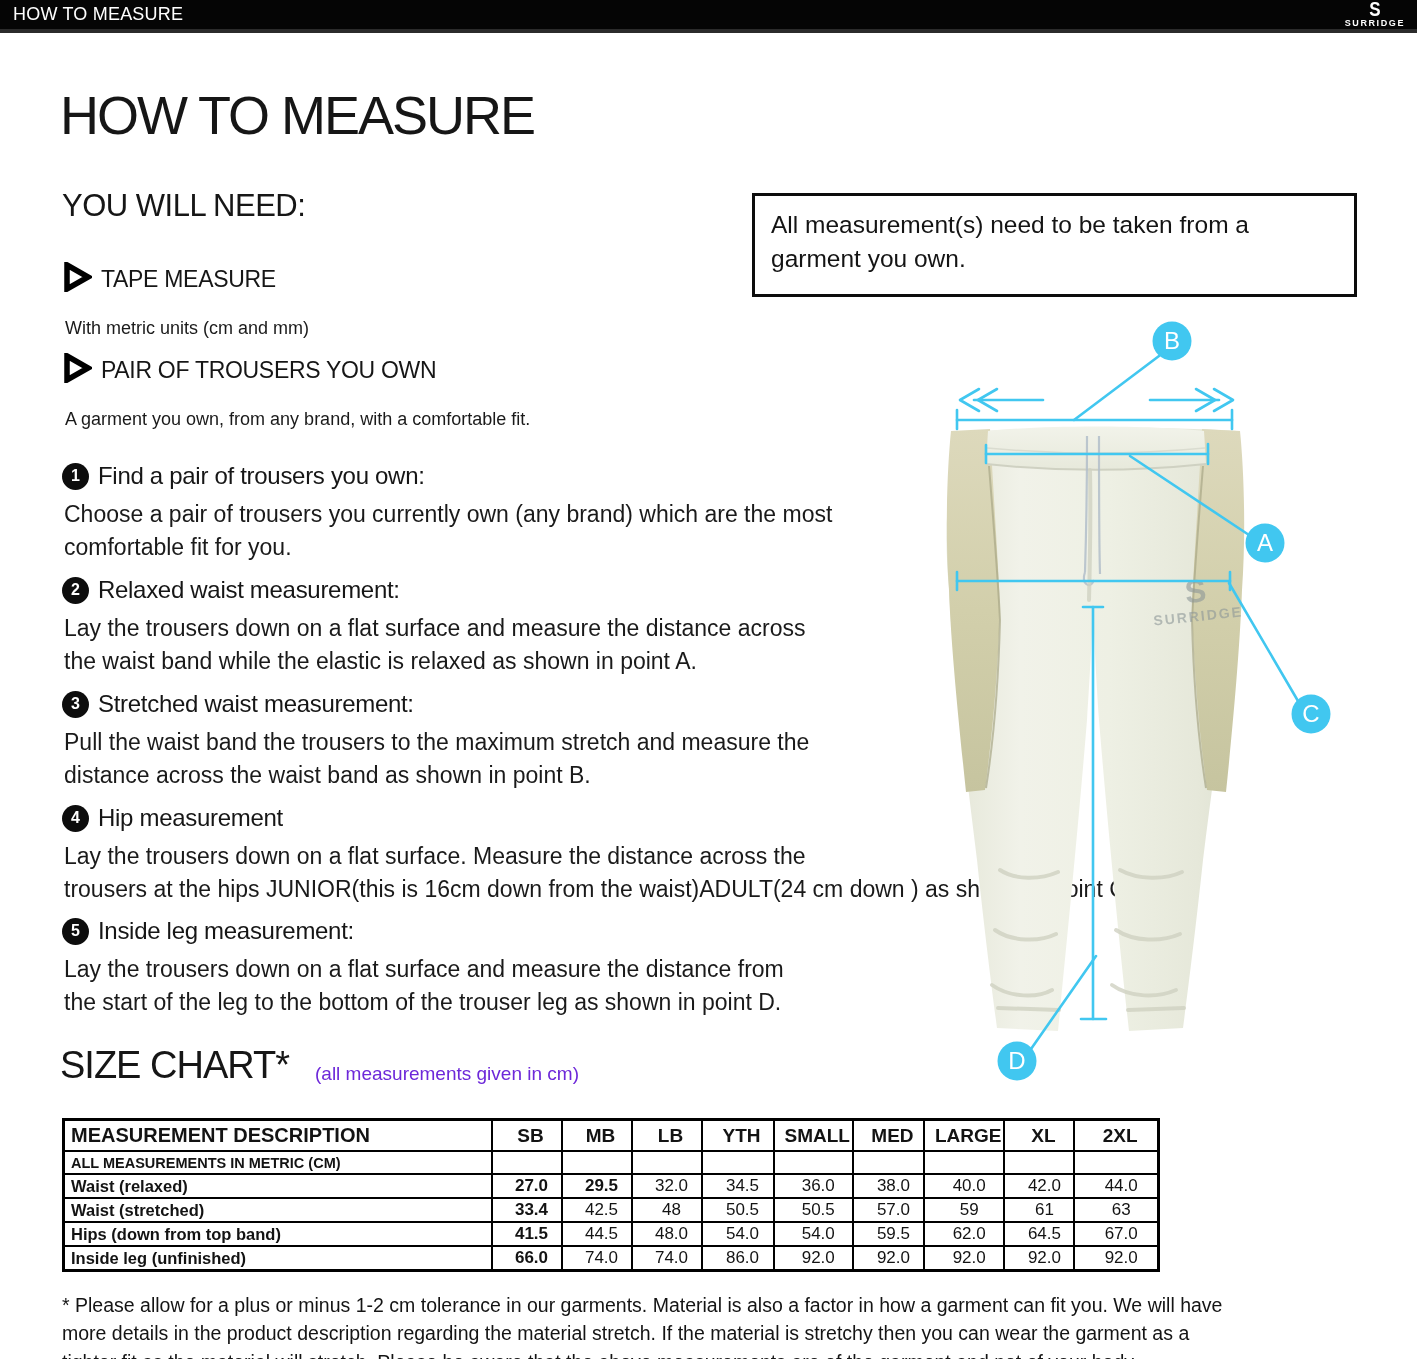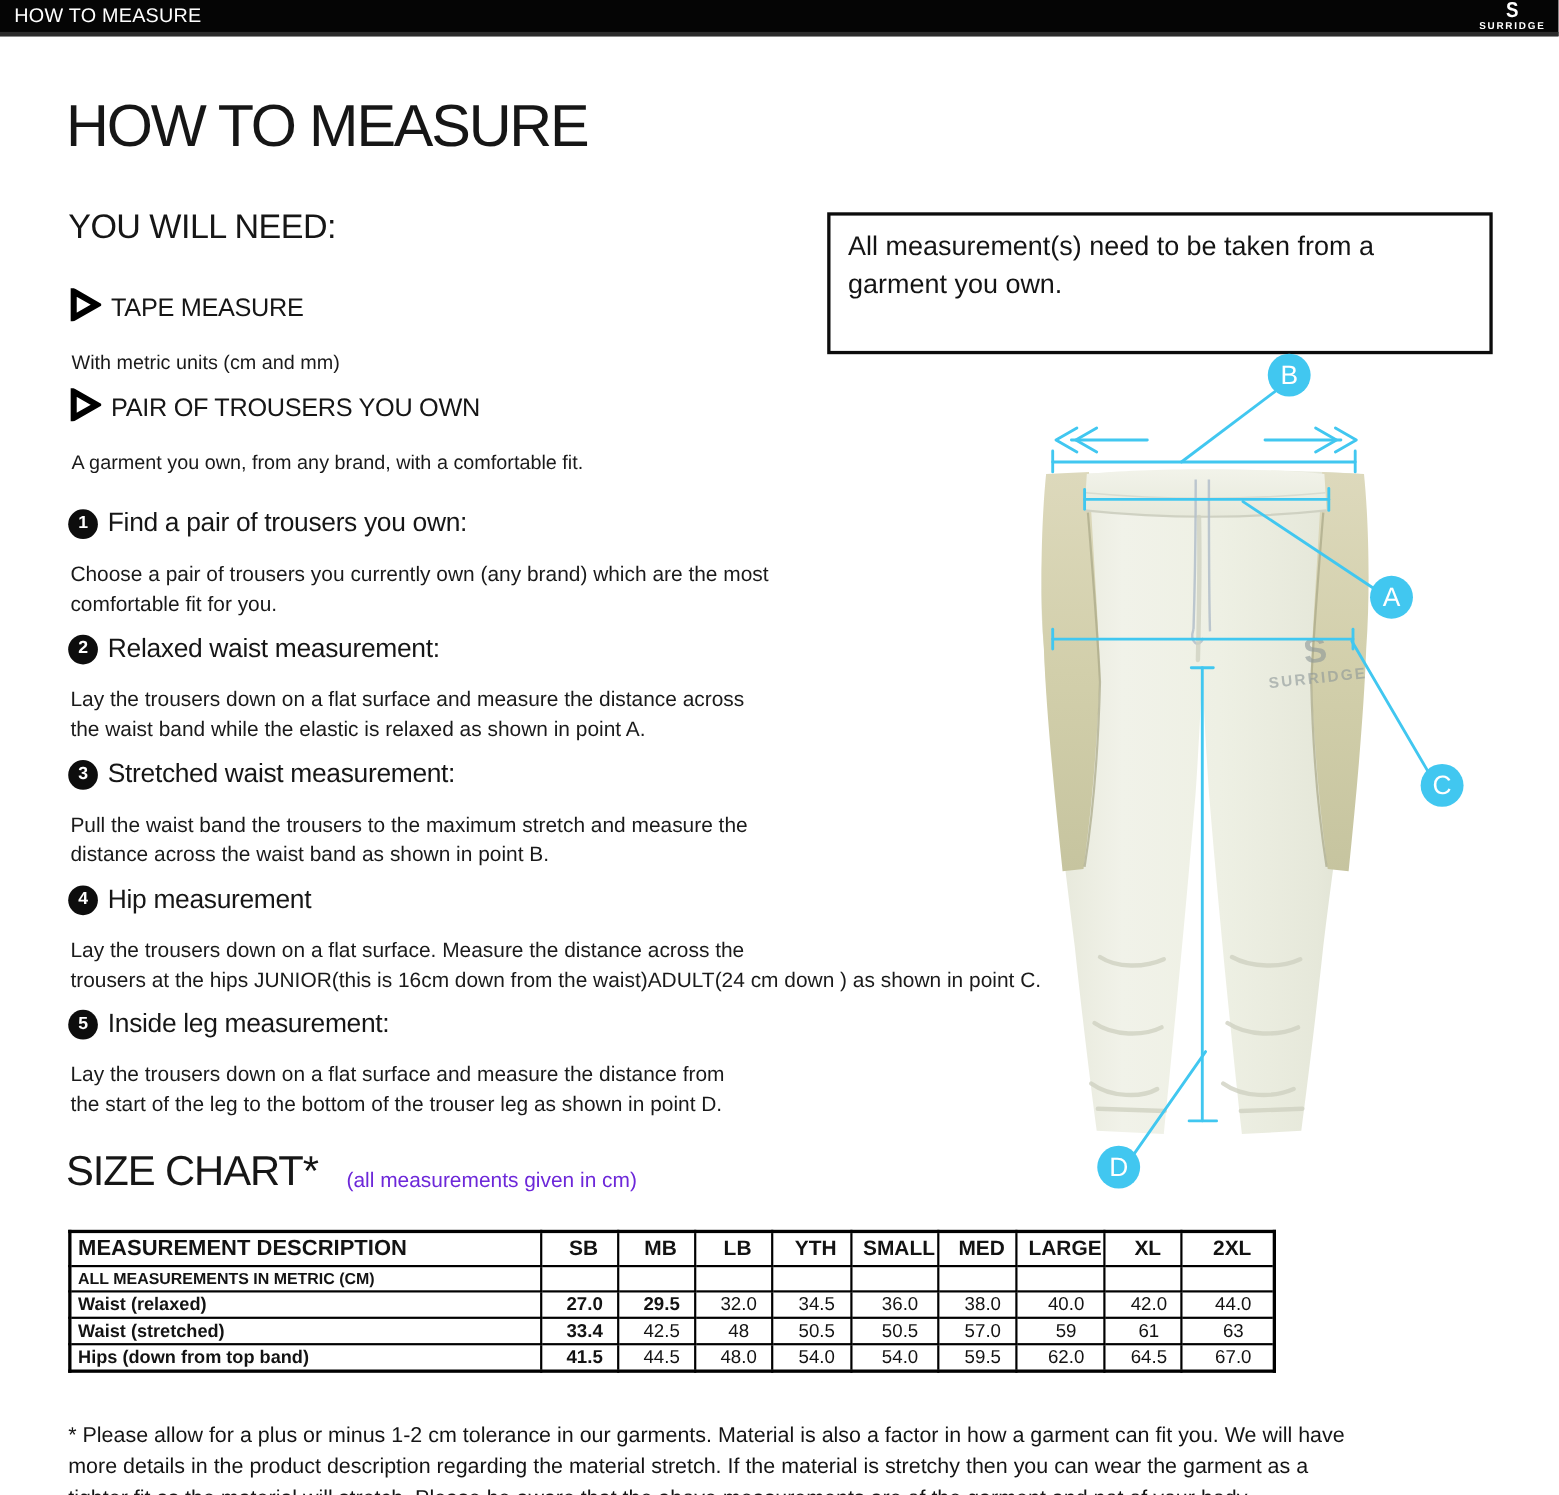--- a/index.html
+++ b/index.html
@@ -15,41 +15,41 @@
   }
   .topbar-title{color:#fff;font-size:18px;font-weight:400;letter-spacing:.2px;margin-left:13px;}
   .brand{display:flex;flex-direction:column;align-items:center;margin-right:12px;line-height:1;}
   .brand-mark{color:#fff;font-size:17px;font-weight:bold;transform:scaleY(1.15);letter-spacing:0;}
   .brand-name{color:#fff;font-size:9px;font-weight:bold;letter-spacing:1.6px;margin-top:1px;}
   
   .page-title{position:absolute;left:60px;top:84px;font-size:54px;font-weight:400;letter-spacing:-2px;margin:0;color:#161616;}
   .ywn-heading{position:absolute;left:62px;top:188px;font-size:31px;font-weight:400;letter-spacing:-.5px;color:#161616;}
   
   .note-box{
-    position:absolute;left:752px;top:193px;width:605px;height:129px;box-sizing:border-box;
+    position:absolute;left:752px;top:193px;width:605px;height:104px;box-sizing:border-box;
     border:3px solid #0c0c0c;padding:12px 16px;font-size:24.5px;line-height:1.37;
     white-space:pre-line;color:#141414;
   }
   
   .need-item{position:absolute;left:62px;}
   .need-item .head{display:flex;align-items:center;gap:9px;}
   .need-item .label{font-size:23px;letter-spacing:-.3px;color:#161616;}
   .need-item .desc{font-size:18px;margin-top:22px;margin-left:3px;color:#1a1a1a;}
   .item1{top:262px;} .item2{top:353px;}
   
   .step{position:absolute;left:62px;}
   .s1{top:462px;} .s2{top:576px;} .s3{top:690px;} .s4{top:804px;} .s5{top:917px;}
   .step-head{display:flex;align-items:center;gap:9px;}
   .badge{
     width:27px;height:27px;border-radius:50%;background:#0d0d0d;color:#fff;
     display:inline-flex;align-items:center;justify-content:center;
     font-size:16px;font-weight:bold;flex:0 0 27px;
   }
   .step-title{font-size:24px;letter-spacing:-.3px;color:#161616;}
-  .step-body{font-size:19px;line-height:1.42;margin-top:20px;margin-left:2px;white-space:pre-line;color:#1a1a1a;}
+  .step-body{font-size:23px;line-height:1.42;margin-top:8px;margin-left:2px;white-space:pre-line;color:#1a1a1a;}
   
   .sc-heading{position:absolute;left:60px;top:1044px;font-size:38px;font-weight:400;letter-spacing:-1px;color:#161616;}
   .sc-note{position:absolute;left:315px;top:1063px;font-size:19px;color:#6d28d9;}
   .size-table{
     position:absolute;left:62px;top:1118px;border-collapse:collapse;
     border:3px solid #000;table-layout:fixed;
   }
   .size-table th,.size-table td{border:2px solid #000;text-align:center;padding:0 2px;overflow:hidden;}
   .size-table tr.head th{height:29px;font-size:19px;font-weight:bold;padding-left:10px;}
   .size-table tr.head th.desc{text-align:left;padding-left:6px;font-size:20px;margin-left:32px;}
@@ -218,20 +218,32 @@
         <td class="lbl">Hips (down from top band)</td>
         <td class="bold">41.5</td>
         <td>44.5</td>
         <td>48.0</td>
         <td>54.0</td>
         <td>54.0</td>
         <td>59.5</td>
         <td>62.0</td>
         <td>64.5</td>
         <td>67.0</td>
+      </tr>
+      <tr>
+        <td class="lbl">Inside leg (unfinished)</td>
+        <td class="bold">66.0</td>
+        <td>74.0</td>
+        <td>74.0</td>
+        <td>86.0</td>
+        <td>92.0</td>
+        <td>92.0</td>
+        <td>92.0</td>
+        <td>92.0</td>
+        <td>92.0</td>
       </tr>
     </tbody>
 </table>
 
 <div class="footnote">* Please allow for a plus or minus 1-2 cm tolerance in our garments. Material is also a factor in how a garment can fit you. We will have
 more details in the product description regarding the material stretch.  If the material is stretchy then you can wear the garment as a
 tighter fit as the material will stretch.  Please be aware that the above measurements are of the garment and not of your body.</div>
 
 <svg class="diagram" width="450" height="795" viewBox="930 310 450 795" xmlns="http://www.w3.org/2000/svg">
   <defs>

